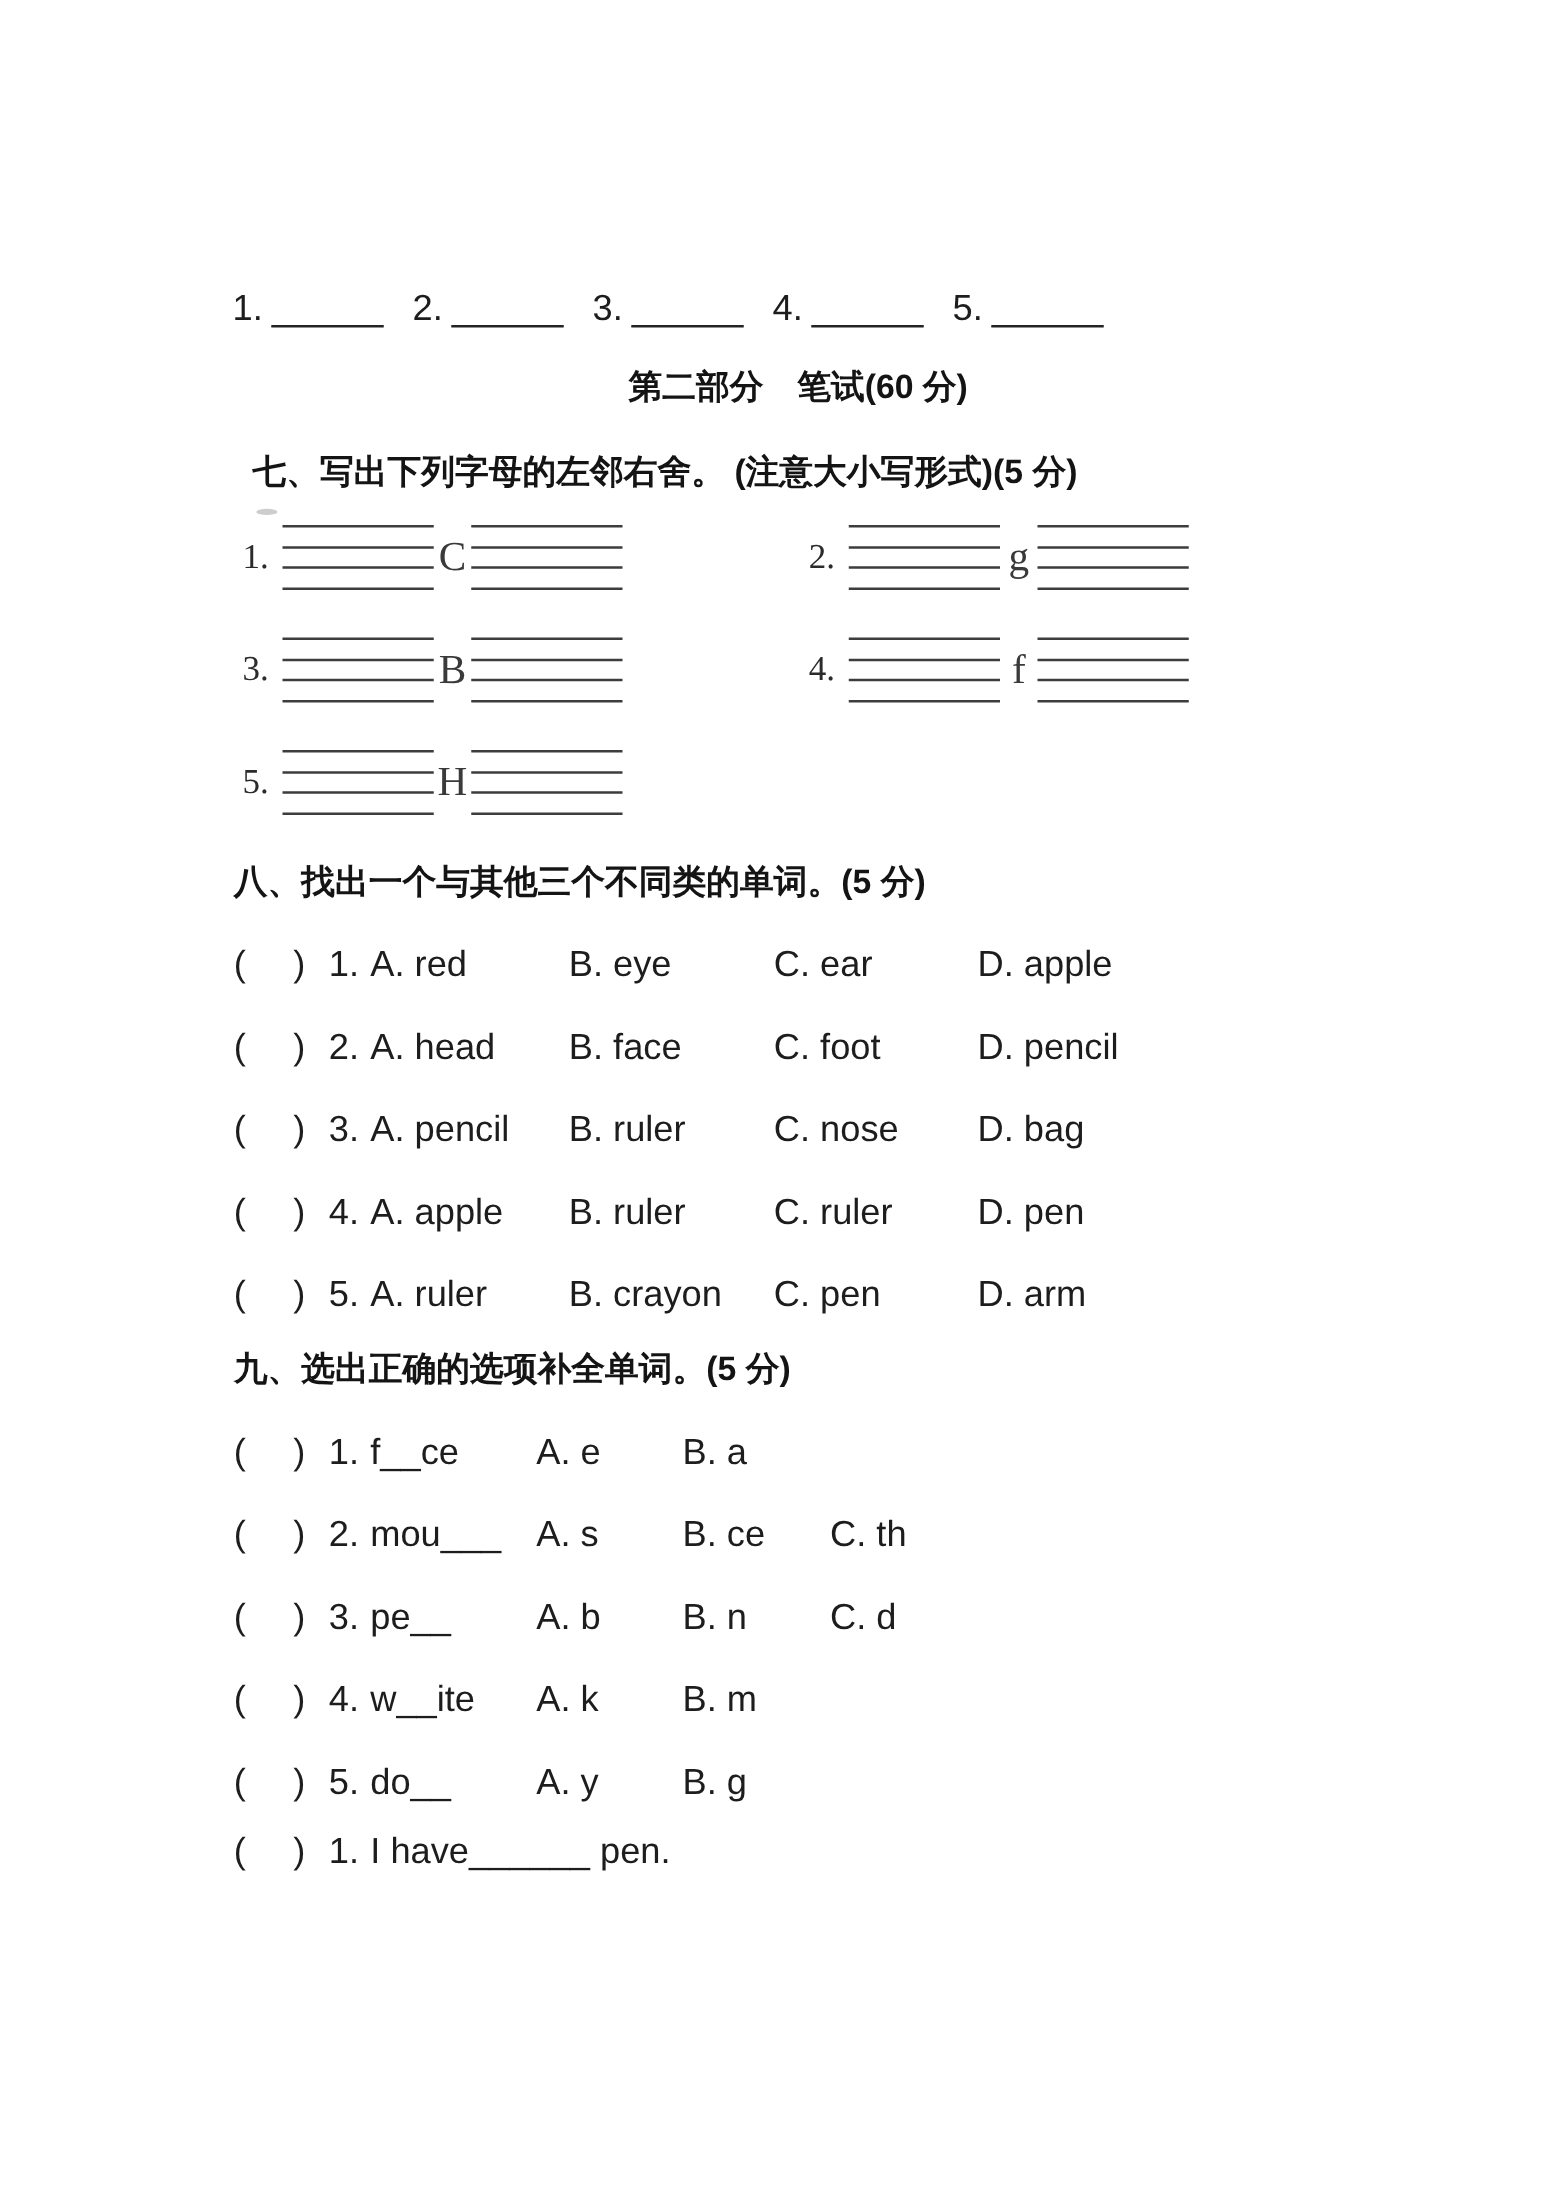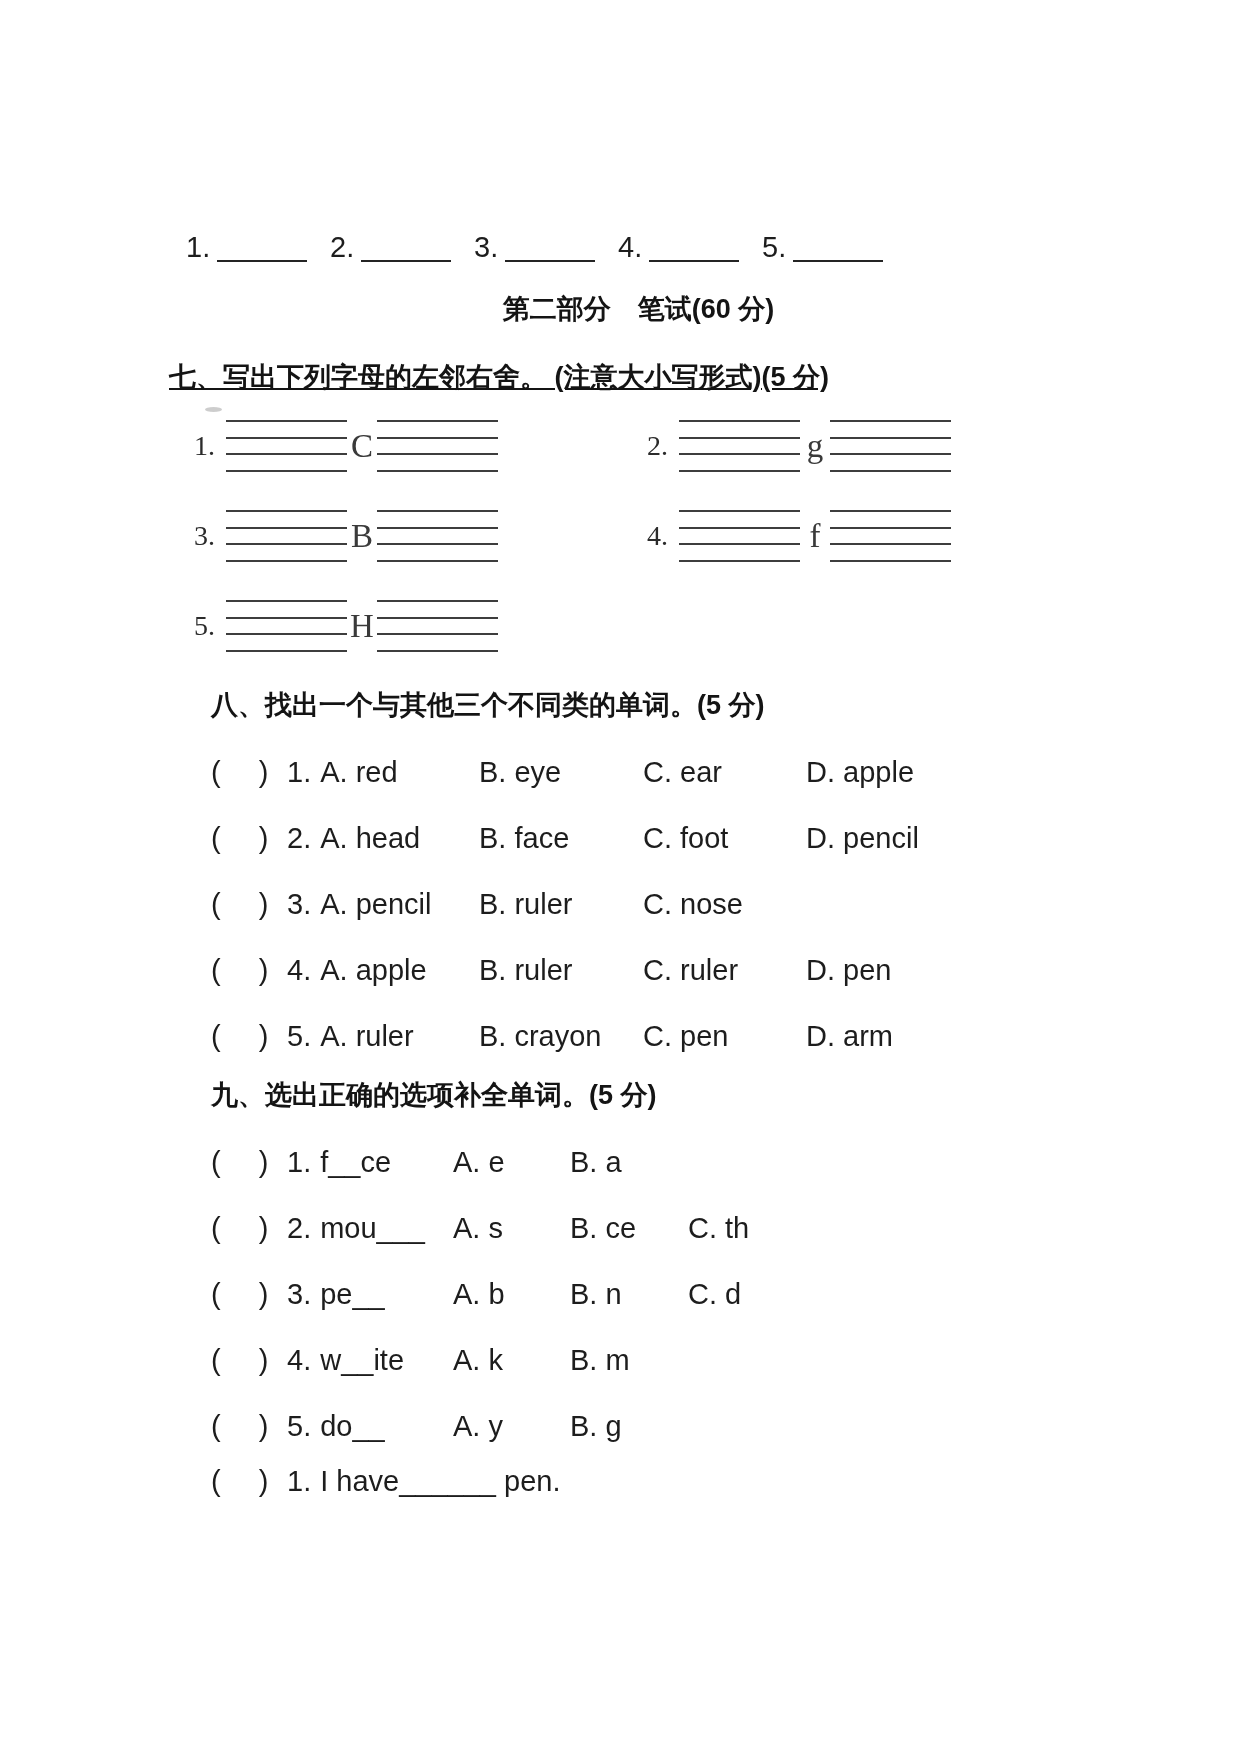--- a/index.html
+++ b/index.html
@@ -12,38 +12,38 @@
   .answer-blanks { position:absolute; top:229px; left:186px; display:flex; }
   .ab-item { display:flex; align-items:flex-end; height:36px; width:144px; font-size:29px; }
   .ab-num { line-height:36px; }
   .blank-line { width:90px; height:0; border-bottom:2px solid #242424; margin:0 0 3px 7px; }
 
   
   .part-title { position:absolute; top:291px; left:0; width:100%; text-align:center;
     font-size:27px; font-weight:bold; transform:translateX(18px); color:#141414; }
 
   .sec-title { font-size:27px; font-weight:bold; line-height:33px; color:#141414; }
-  .s7-title { position:absolute; top:361px; left:169px;text-decoration:underline; }
+  .s7-title { position:absolute; top:361px; left:202px; }
 
   
   .artifact { position:absolute; left:205px; top:407px; width:17px; height:5px;
     background:#bcbcbc; border-radius:50%; opacity:.75; }
 
   
   .s7-grid { position:absolute; top:420px; left:194px; display:grid;
     grid-template-columns:453px 453px; row-gap:38px; }
   .letter-item { display:flex; align-items:center; height:52px; }
   .li-num { width:32px; font-size:28px; font-family:"Liberation Serif","DejaVu Serif",serif; color:#2b2b2b; }
   .wgrid { width:121px; height:52px; display:flex; flex-direction:column; justify-content:space-between; }
   .wgrid i { display:block; height:0; border-top:2px solid #3d3d3d; }
   .li-letter { width:30px; text-align:center; font-family:"Liberation Serif","DejaVu Serif",serif;
     font-size:33px; color:#3a3a3a; line-height:50px; }
 
   
-  .qsec { position:absolute; left:187px; right:74px;margin-left:24px; }
+  .qsec { position:absolute; left:187px; right:74px; }
   .s8 { top:689px; }
   .s9 { top:1079px; }
   .s10 { top:1466px; }
   .qsec .sec-title { margin:0 0 35px 0; }
   .mc-row { display:grid; font-size:29px; line-height:31px; margin-bottom:35px; }
   .s8 .mc-row { grid-template-columns:76px 192px 164px 163px auto; }
   .s9 .mc-row { grid-template-columns:76px 166px 117px 118px auto; }
   .s10 .mc-row { grid-template-columns:76px auto; }
   .paren { display:flex; }
   .paren-close { margin-left:38px; }
@@ -199,20 +199,21 @@
       <span class="paren">
           <span class="paren-open">(</span>
           <span class="paren-close">)</span>
         </span>
       <span class="qa">
           <span class="qnum">3.</span>
           <span>A. pencil</span>
         </span>
       <span>B. ruler</span>
       <span>C. nose</span>
+      <span>D. bag</span>
     </div>
     <div class="mc-row">
       <span class="paren">
           <span class="paren-open">(</span>
           <span class="paren-close">)</span>
         </span>
       <span class="qa">
           <span class="qnum">4.</span>
           <span>A. apple</span>
         </span>

